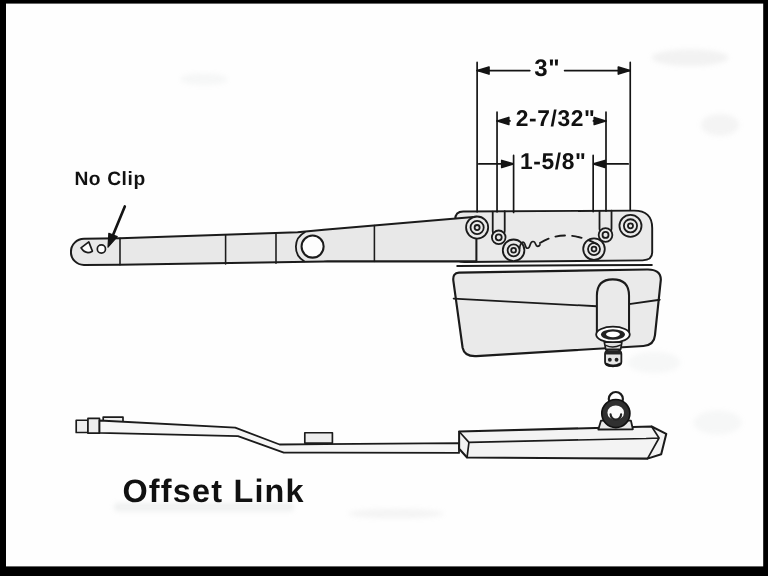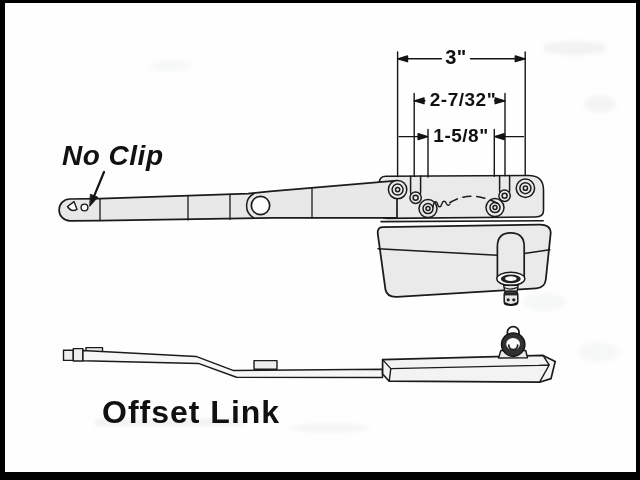--- a/index.html
+++ b/index.html
@@ -9,22 +9,22 @@
   }
   .canvas{
     position:absolute;left:5px;top:3px;width:631px;height:469px;
     background:#fefefe;
   }
   svg.art{position:absolute;left:0;top:0;width:640px;height:480px;}
   .lbl{
     position:absolute;color:#111;font-weight:bold;white-space:nowrap;
     letter-spacing:.5px;line-height:1;
   }
-  .lbl-noclip{left:62px;top:142px;font-size:28px;font-style:italic;}
-  .lbl-offset{left:102px;top:396px;font-size:32px;letter-spacing:1px;}
+  .lbl-noclip{left:62px;top:142px;font-size:16px;}
+  .lbl-offset{left:102px;top:396px;font-size:27px;letter-spacing:1px;}
   .dim{transform:translateX(-50%);font-size:19px;letter-spacing:.5px;}
   .dim-3{left:456px;top:47px;font-size:20px;}
   .dim-2732{left:463px;top:90px;}
   .dim-158{left:461px;top:126px;}
   .smudge{filter:blur(2px);}
 </style>
 </head>
 <body>
 
 <div class="stage">

